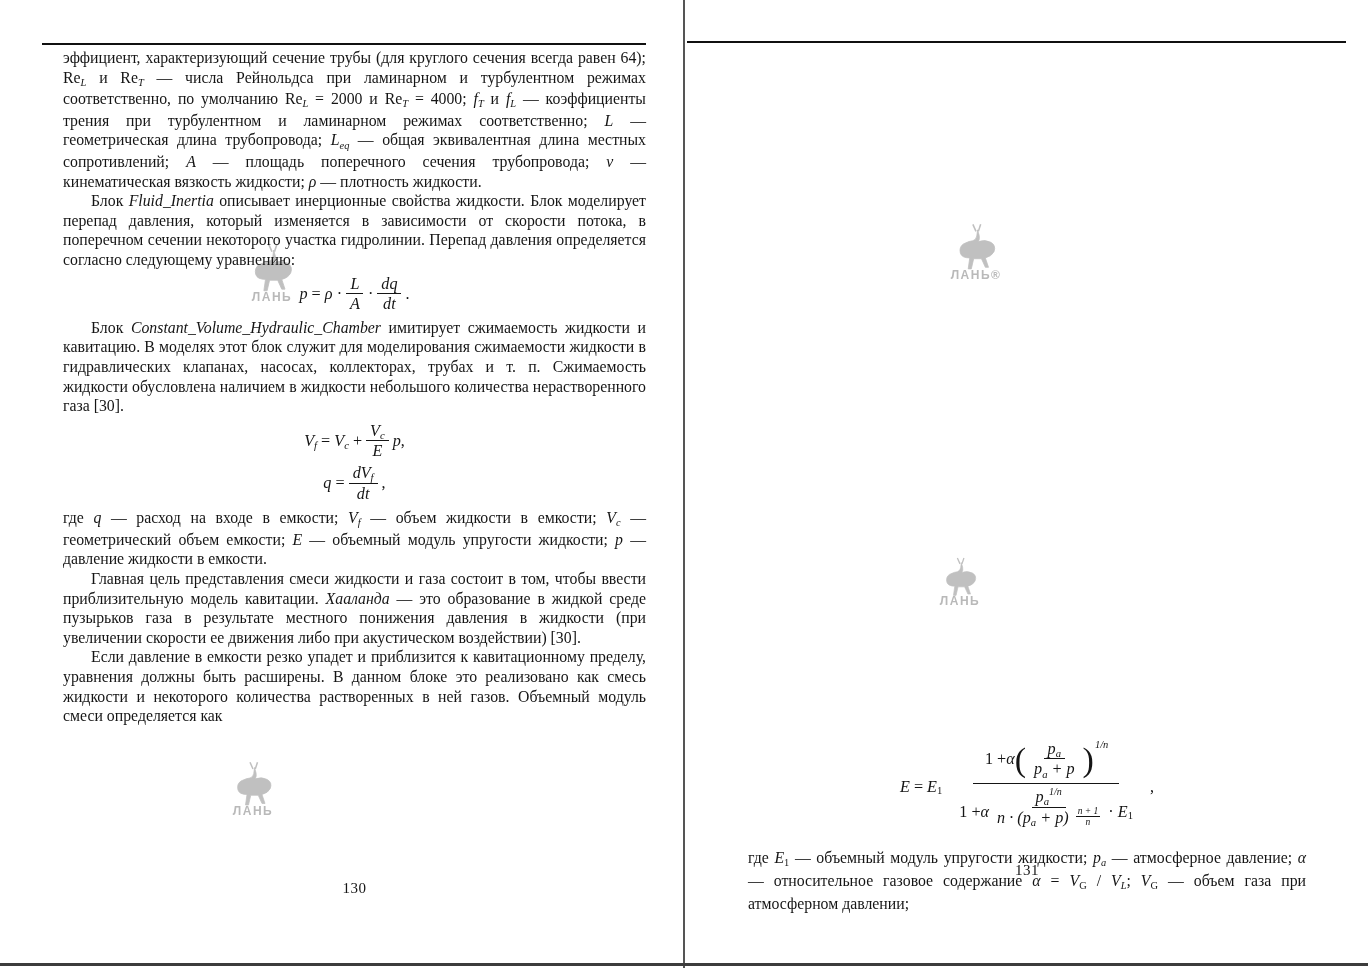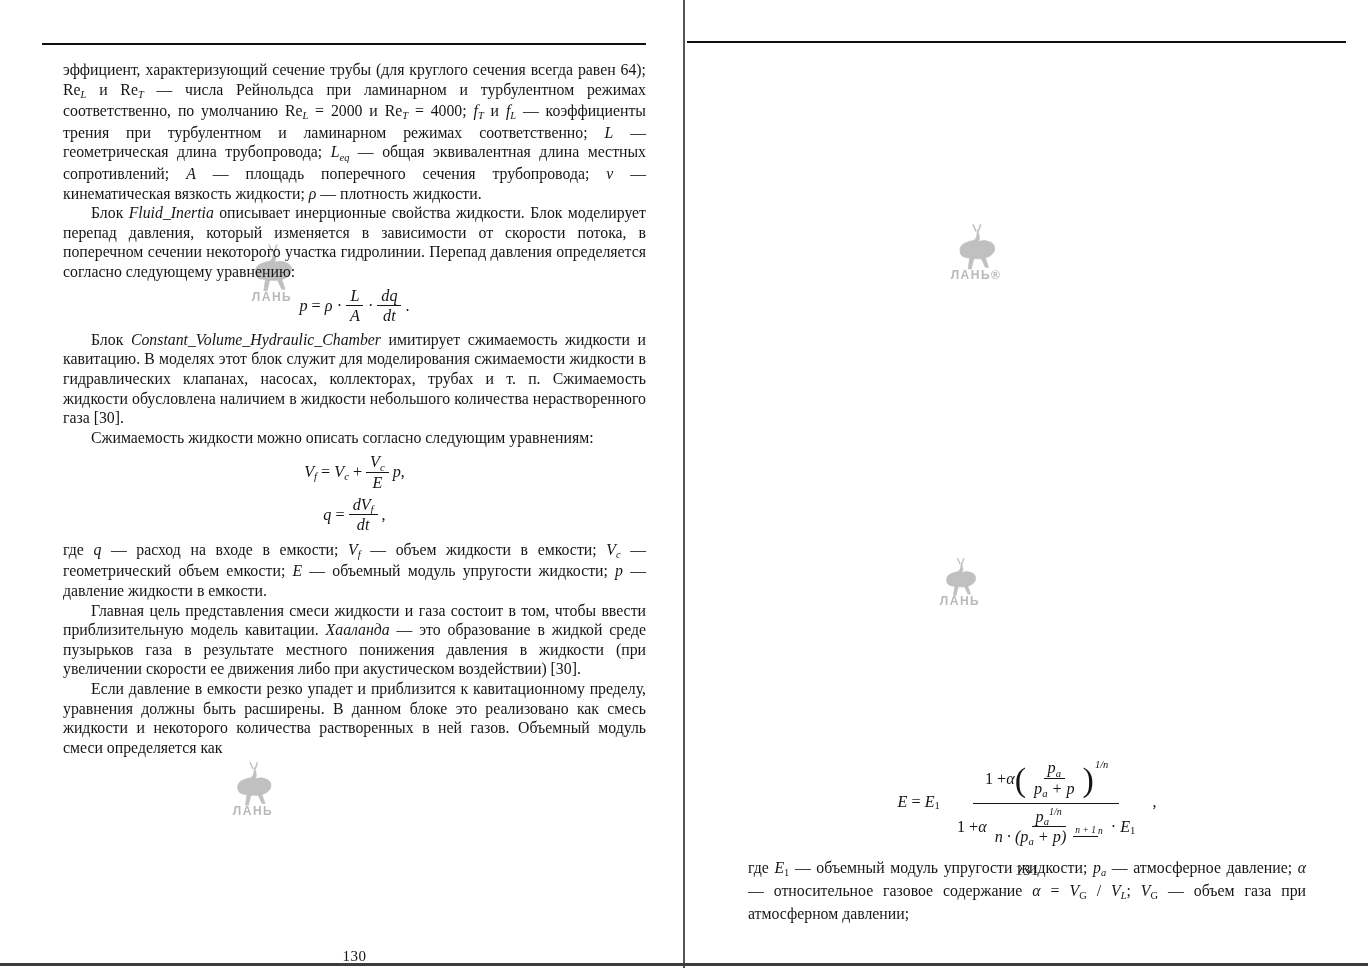--- a/index.html
+++ b/index.html
@@ -20,21 +20,21 @@
   .mi{font-style:italic;}
   .frac{display:inline-flex;flex-direction:column;align-items:center;vertical-align:middle;margin:0 4px;}
   .frac .fn{border-bottom:1.3px solid #151515;padding:0 4px;line-height:1.15;}
   .frac .fd{padding:1px 4px 0 4px;line-height:1.15;}
   .bf{display:inline-flex;flex-direction:column;align-items:center;margin:0 5px;}
   .bf > .bn{border-bottom:1.4px solid #151515;padding:2px 12px 4px 12px;display:flex;align-items:center;}
   .bf > .bd{padding:4px 12px 0 12px;display:flex;align-items:center;}
   .paren{font-size:34px;font-weight:400;line-height:0;position:relative;top:1px;}
   .expo{font-size:10.5px;font-style:italic;position:relative;top:-15px;left:1px;}
   .exps{font-size:10px;font-style:italic;position:relative;top:-7px;}
-  .tf{display:inline-flex;flex-direction:row;align-items:center;font-size:9.5px;font-style:italic;position:relative;top:-9px;margin-left:7px;line-height:1.1;}
+  .tf{display:inline-flex;flex-direction:column;align-items:center;font-size:9.5px;font-style:italic;position:relative;top:-9px;margin-left:7px;line-height:1.1;}
   .tf .tn{border-bottom:0.9px solid #151515;padding:0 2px;}
   
   .wm{position:absolute;z-index:0;display:flex;flex-direction:column;align-items:center;pointer-events:none;}
   .wmtext{font-family:"Liberation Sans", sans-serif;font-weight:bold;font-size:12px;letter-spacing:1.5px;color:#b9b9b9;margin-top:-4px;}
   .deer{fill:#c0c0c0;stroke:#c0c0c0;}
   .z1{position:relative;z-index:1;}
   .pagenum{position:absolute;font-size:15px;text-align:center;letter-spacing:0.5px;}
 </style>
 </head>
 <body>
@@ -66,21 +66,21 @@
   <div class="wmtext">ЛАНЬ®</div>
 </div>
 <div class="wm" style="left:938px;top:556px;">
   <svg class="deer" width="44" height="42" viewBox="0 0 56 64">
     <path d="M8,40 Q6,32 12,28 Q20,24 24,24 Q28,23 29,18 L30,10 L32,17 Q33,22 31,25 Q40,22 47,26 Q54,30 51,38 Q48,44 40,46 L44,58 L40,58 L35,47 L25,47 L22,60 L18,60 L20,46 Q10,46 8,40 Z"></path>
     <path d="M28,12 L24,3 M31,12 L34,3" fill="none" stroke-width="2"></path>
   </svg>
   <div class="wmtext">ЛАНЬ</div>
 </div>
 
-<div class="col z1" style="left:63px;top:60px;width:583px;">
+<div class="col z1" style="left:63px;top:48px;width:583px;">
   <p class="para noindent"><span>эффициент, характеризующий сечение трубы (для круглого сечения всегда равен 64); Re</span><span class="subi">L</span><span> и Re</span><span class="subi">T</span><span> — числа Рейнольдса при ламинарном и турбулентном режимах соответственно, по умолчанию Re</span><span class="subi">L</span><span> = 2000 и Re</span><span class="subi">T</span><span> = 4000; </span><span class="i">f</span><span class="subi">T</span><span> и </span><span class="i">f</span><span class="subi">L</span><span> — коэффициенты трения при турбулентном и ламинарном режимах соответственно; </span><span class="i">L</span><span> — геометрическая длина трубопровода; </span><span class="i">L</span><span class="subi">eq</span><span> — общая эквивалентная длина местных сопротивлений; </span><span class="i">A</span><span> — площадь поперечного сечения трубопровода; </span><span class="i">ν</span><span> — кинематическая вязкость жидкости; </span><span class="i">ρ</span><span> — плотность жидкости.</span></p>
   <p class="para"><span>Блок </span><span class="i">Fluid_Inertia</span><span> описывает инерционные свойства жидкости. Блок моделирует перепад давления, который изменяется в зависимости от скорости потока, в поперечном сечении некоторого участка гидролинии. Перепад давления определяется согласно следующему уравнению:</span></p>
 
   <div class="formula" style="margin:5px 0 4px 0;">
     <span class="mi">p</span>&nbsp;
     <span>=</span>&nbsp;
     <span class="mi">ρ</span>&nbsp;
     <span>·</span>
     <span class="frac">
         <span class="fn mi">L</span>
@@ -88,21 +88,20 @@
       </span>
     <span>·</span>
     <span class="frac">
         <span class="fn mi">dq</span>
         <span class="fd mi">dt</span>
       </span>
     <span>.</span>
   </div>
 
   <p class="para"><span>Блок </span><span class="i">Constant_Volume_Hydraulic_Chamber</span><span> имитирует сжимаемость жидкости и кавитацию. В моделях этот блок служит для моделирования сжимаемости жидкости в гидравлических клапанах, насосах, коллекторах, трубах и т. п. Сжимаемость жидкости обусловлена наличием в жидкости небольшого количества нерастворенного газа [30].</span></p>
-  <p class="para"><span>Сжимаемость жидкости можно описать согласно следующим уравнениям:</span></p>
 
   <div class="formula" style="margin:6px 0 0 0;">
     <span class="mi">V</span><span class="subi">f</span>&nbsp;
     <span>=</span>&nbsp;
     <span class="mi">V</span><span class="subi">c</span>&nbsp;
     <span>+</span>
     <span class="frac">
         <span class="fn"><span class="mi">V</span><span class="subi">c</span></span>
         <span class="fd mi">E</span>
       </span>
@@ -115,21 +114,21 @@
         <span class="fn"><span class="mi">dV</span><span class="subi">f</span></span>
         <span class="fd mi">dt</span>
       </span>
     <span>,</span>
   </div>
 
   <p class="para noindent"><span>где </span><span class="i">q</span><span> — расход на входе в емкости; </span><span class="i">V</span><span class="subi">f</span><span> — объем жидкости в емкости; </span><span class="i">V</span><span class="subi">c</span><span> — геометрический объем емкости; </span><span class="i">E</span><span> — объемный модуль упругости жидкости; </span><span class="i">p</span><span> — давление жидкости в емкости.</span></p>
   <p class="para"><span>Главная цель представления смеси жидкости и газа состоит в том, чтобы ввести приблизительную модель кавитации. </span><span class="i">Хааланда</span><span> — это образование в жидкой среде пузырьков газа в результате местного понижения давления в жидкости (при увеличении скорости ее движения либо при акустическом воздействии) [30].</span></p>
   <p class="para"><span>Если давление в емкости резко упадет и приблизится к кавитационному пределу, уравнения должны быть расширены. В данном блоке это реализовано как смесь жидкости и некоторого количества растворенных в ней газов. Объемный модуль смеси определяется как</span></p>
 </div>
-<div class="pagenum z1" style="left:63px;top:948px;width:583px;">130</div>
+<div class="pagenum z1" style="left:63px;top:880px;width:583px;">130</div>
 
 <div class="col z1" style="left:748px;top:56px;width:558px;">
 
   <div class="formula" style="margin:4px 0 10px 0;">
     <span class="mi">E</span>&nbsp;
     <span>=</span>&nbsp;
     <span class="mi">E</span><span class="sub">1</span>
     <span class="bf">
       <span class="bn">
         <span>1 + </span>

